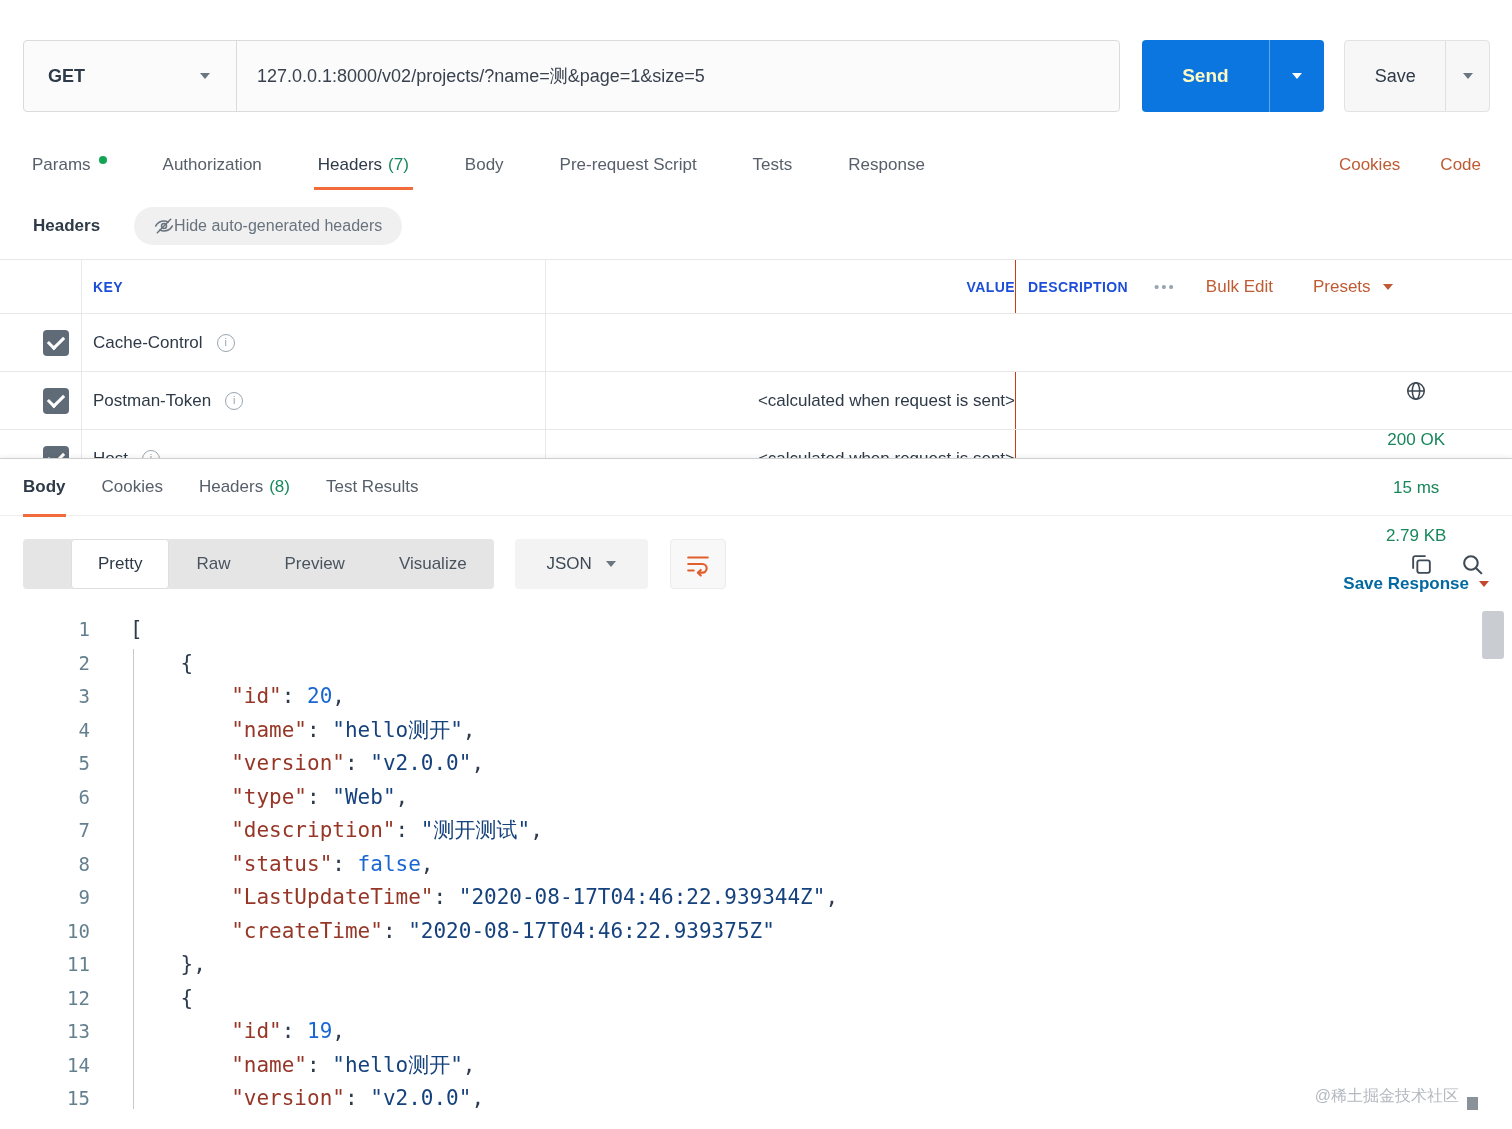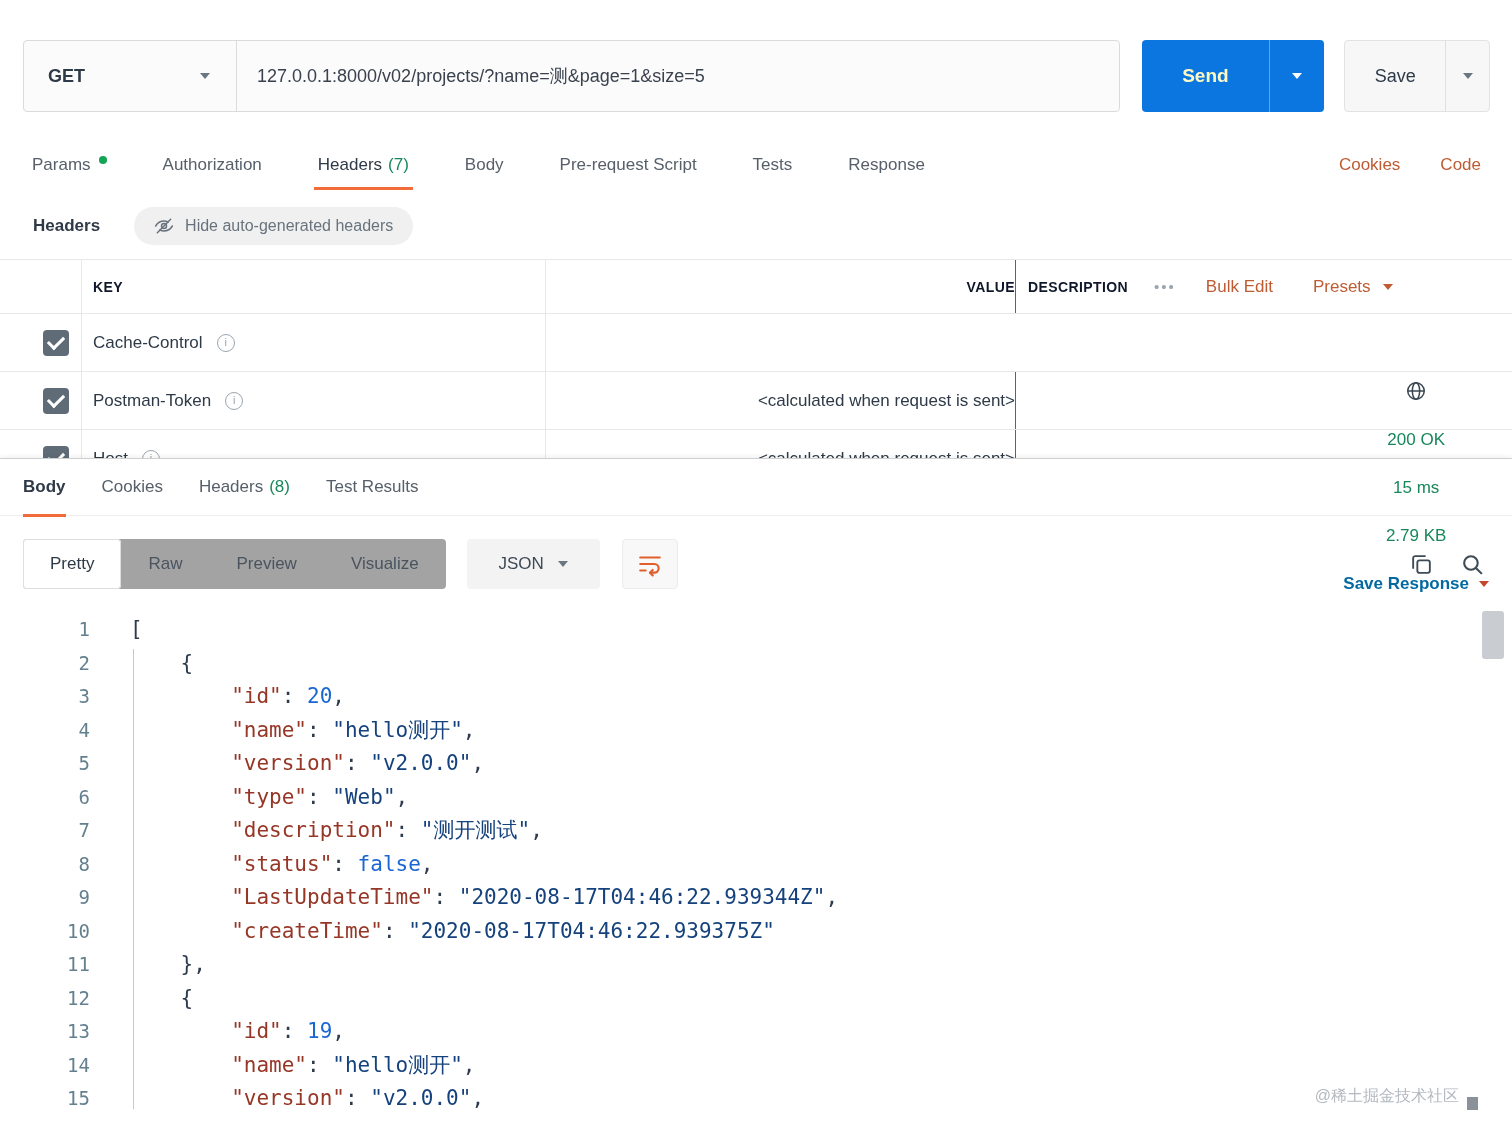--- a/index.html
+++ b/index.html
@@ -39,33 +39,33 @@
   .req-tab.active { color:#2E3A47; }
   .req-tab.active::after { content:''; position:absolute; left:-4px; right:-4px; bottom:0; height:3px; background:#F26B3A; }
   .tab-count { color:#18875B; margin-left:6px; }
   .green-dot { width:8px; height:8px; border-radius:50%; background:#13A454; margin-left:8px; transform:translateY(-5px); }
   .tabs-right { margin-left:auto; display:flex; gap:40px; padding-right:8px; }
   .link-orange { color:#BE5B33; font-size:17px; cursor:pointer; white-space:nowrap; }
 
   
   .headers-subbar { display:flex; align-items:center; margin-top:16px; padding-left:33px; height:40px; }
   .subbar-title { font-size:17px; font-weight:700; }
-  .hide-pill { margin-left:34px; display:flex; align-items:center; gap:11px; background:#F0F0F0;
+  .hide-pill { margin-left:34px; display:flex; align-items:center; background:#F0F0F0;
     border-radius:19px; height:38px; padding:13px 20px; font-size:16px; color:#68737D; cursor:pointer; }
 
   
   .htable { margin-top:13px; border-top:1px solid #E8E8E8; }
   .thead, .trow { display:flex; align-items:stretch; }
   .thead { height:54px; border-bottom:1px solid #E8E8E8; }
   .trow { height:58px; border-bottom:1px solid #E8E8E8; }
   .c-cb { width:82px; border-right:1px solid #E8E8E8; display:flex; align-items:center; padding-left:43px; }
   .c-key { width:464px; border-right:1px solid #E8E8E8; display:flex; align-items:center; padding-left:11px; }
   .c-value { width:470px; border-right:1px solid #c2410c; display:flex; align-items:center; padding-left:19px;justify-content:flex-end; }
   .c-desc { flex:1; display:flex; align-items:center; padding-left:12px; }
-  .th-label { font-size:14px; font-weight:700; color:#0f172a; letter-spacing:.4px; }
+  .th-label { font-size:14px; font-weight:700; color:#1d4ed8; letter-spacing:.4px; }
   .th-desc-label { max-width:106px; overflow:hidden; white-space:nowrap; }
   .dots { color:#9AA5AF; font-size:15px; letter-spacing:2px; margin-left:26px; cursor:pointer; }
   .bulk-edit { font-size:17px; color:#BE5B33; margin-left:30px; cursor:pointer; white-space:nowrap; }
   .presets { display:flex; align-items:center; gap:12px; font-size:17px; color:#BE5B33;
     margin-left:40px; cursor:pointer; white-space:nowrap; }
   .cell-text { font-size:17px; color:#2E3A47; white-space:nowrap; }
   .checkbox { position:relative; width:26px; height:26px; background:#5F6C78; border-radius:4px; cursor:pointer; }
   .checkbox::after { content:''; position:absolute; left:5px; top:6px; width:13px; height:7px;
     border-left:3px solid #fff; border-bottom:3px solid #fff; transform:rotate(-45deg); }
   .info-icon { width:18px; height:18px; border:1.5px solid #9AA5AF; border-radius:50%;
@@ -79,21 +79,21 @@
   .resp-tab { position:relative; height:57px; display:flex; align-items:center; margin-right:36px;
     font-size:17px; color:#57606A; cursor:pointer; white-space:nowrap; }
   .resp-tab.active { color:#2E3A47; font-weight:700; }
   .resp-tab.active::after { content:''; position:absolute; left:0; right:0; bottom:-1px; height:3px; background:#F26B3A; }
   .resp-meta { margin-left:auto; display:flex; align-items:center; gap:28px;flex-direction:column; }
   .meta-green { color:#18875B; font-size:17px; white-space:nowrap; }
   .save-response { display:flex; align-items:center; gap:10px; color:#0369a1; font-size:17px;
     font-weight:700; cursor:pointer; white-space:nowrap; }
 
   .resp-toolbar { display:flex; align-items:center; margin-top:23px; padding:0 23px; height:50px; }
-  .view-group { display:flex; background:#a3a3a3; border-radius:4px; height:50px; align-items:stretch; }
+  .view-group { display:flex; background:#e5e5e5; border-radius:4px; height:50px; align-items:stretch;padding-left:48px; }
   .view-tab { display:flex; align-items:center; padding:0 27px; font-size:17px; color:#49545F; cursor:pointer; }
   .view-tab.active { background:#FFFFFF; box-shadow:inset 0 0 0 1px #DEDEDE; border-radius:4px; color:#2E3A47; }
   .json-box { margin-left:21px; width:133px; height:50px; background:#F3F3F3; border-radius:4px;
     display:flex; align-items:center; justify-content:center; gap:14px; font-size:17px; color:#3E4A56; cursor:pointer; }
   .wrap-btn { margin-left:22px; width:56px; height:50px; background:#F8F8F8; border:1px solid #ECECEC;
     border-radius:4px; display:flex; align-items:center; justify-content:center; cursor:pointer; }
   .toolbar-right { margin-left:auto; display:flex; align-items:center; gap:26px; padding-right:4px; }
   .icon-btn { cursor:pointer; display:flex; align-items:center; }
 
   

